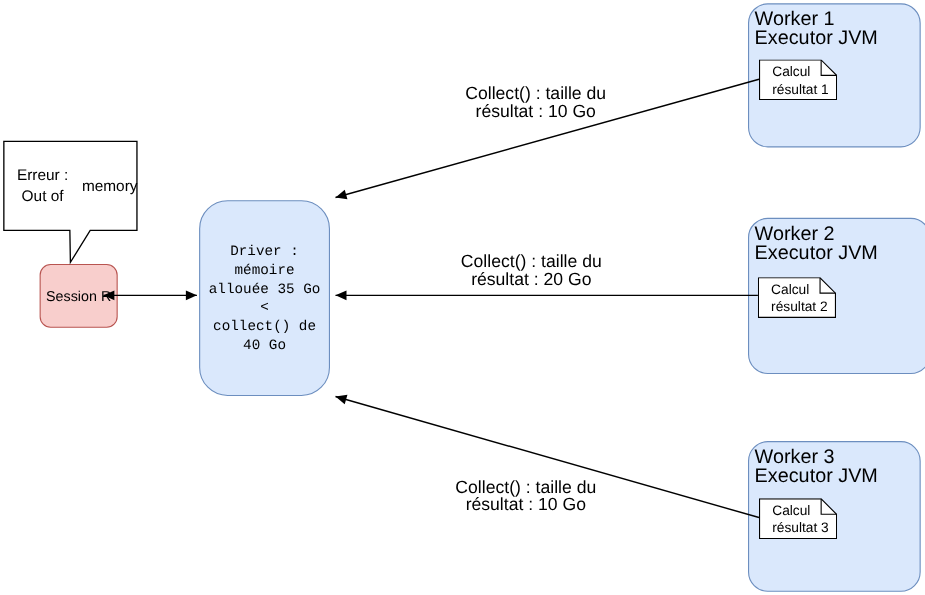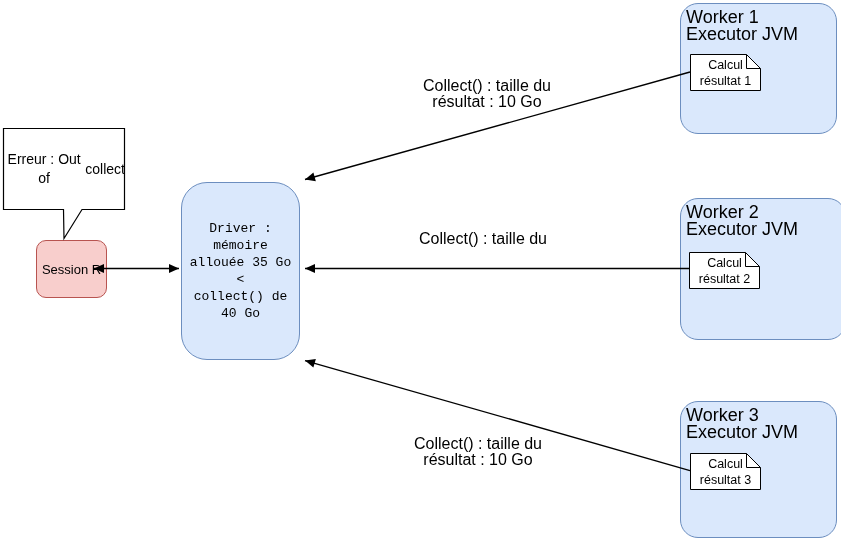--- a/index.html
+++ b/index.html
@@ -21,21 +21,21 @@
   .worker{position:absolute;z-index:1;border-radius:18px;font-size:18px;line-height:17px;}
   .worker .wtitle{padding:5px 4px 0 5px;}
   .worker1{left:680px;top:3px;width:157px;height:131px;}
   .worker2{left:680px;top:198px;width:166px;height:142px;}
   .worker3{left:680px;top:401px;width:157px;height:137px;}
   .callout-text{position:absolute;left:3px;top:128px;width:122px;height:82px;z-index:3;
         display:flex;align-items:center;justify-content:center;
         text-align:center;font-size:14px;line-height:19px;}
   .doc{position:absolute;width:71px;height:37px;z-index:3;}
   .doc svg{position:absolute;left:0;top:0;}
-  .doc .doc-text{position:absolute;left:0;top:3px;width:100%;text-align:center;
+  .doc .doc-text{position:absolute;left:12px;top:3px;width:100%;text-align:left;
         font-size:12.5px;line-height:16px;}
   .doc .doc-text span{display:block;}
   .doc1{left:690px;top:54px;} .doc2{left:689px;top:252px;} .doc3{left:690px;top:453px;}
   .edge-label{position:absolute;z-index:3;width:160px;text-align:center;
         font-size:16px;line-height:16px;}
   .edge-label span{display:block;}
   .label1{left:407px;top:78px;} .label2{left:403px;top:231px;} .label3{left:398px;top:436px;}
   .line-span{display:block;}
 </style>
 </head>
@@ -89,21 +89,21 @@
 
     <line x1="690" y1="72" x2="305" y2="179.5" stroke="#000" stroke-width="1.3" marker-end="url(#arr)"></line>
 
     <line x1="689" y1="268.5" x2="305" y2="268.5" stroke="#000" stroke-width="1.3" marker-end="url(#arr)"></line>
 
     <line x1="690" y1="470.5" x2="305" y2="360.5" stroke="#000" stroke-width="1.3" marker-end="url(#arr)"></line>
   </svg>
 
   <div class="callout-text">
     <span>Erreur : Out of</span>
-    <span>collect</span>
+    <span>memory</span>
   </div>
 
   <div class="doc doc1">
     <svg width="71" height="37" viewBox="0 0 71 37">
       <path d="M0.5,0.5 L56.5,0.5 L70.5,14.5 L70.5,36.5 L0.5,36.5 Z" fill="#fff" stroke="#000"></path>
       <path d="M56.5,0.5 L56.5,14.5 L70.5,14.5" fill="none" stroke="#000"></path>
     </svg>
     <div class="doc-text">
       <span>Calcul</span>
       <span>résultat 1</span>
@@ -131,19 +131,20 @@
       <span>résultat 3</span>
     </div>
   </div>
 
   <div class="edge-label label1">
     <span>Collect() : taille du</span>
     <span>résultat : 10 Go</span>
   </div>
   <div class="edge-label label2">
     <span>Collect() : taille du</span>
+    <span>résultat : 20 Go</span>
   </div>
   <div class="edge-label label3">
     <span>Collect() : taille du</span>
     <span>résultat : 10 Go</span>
   </div>
 
 </div>
 
 </body></html>

